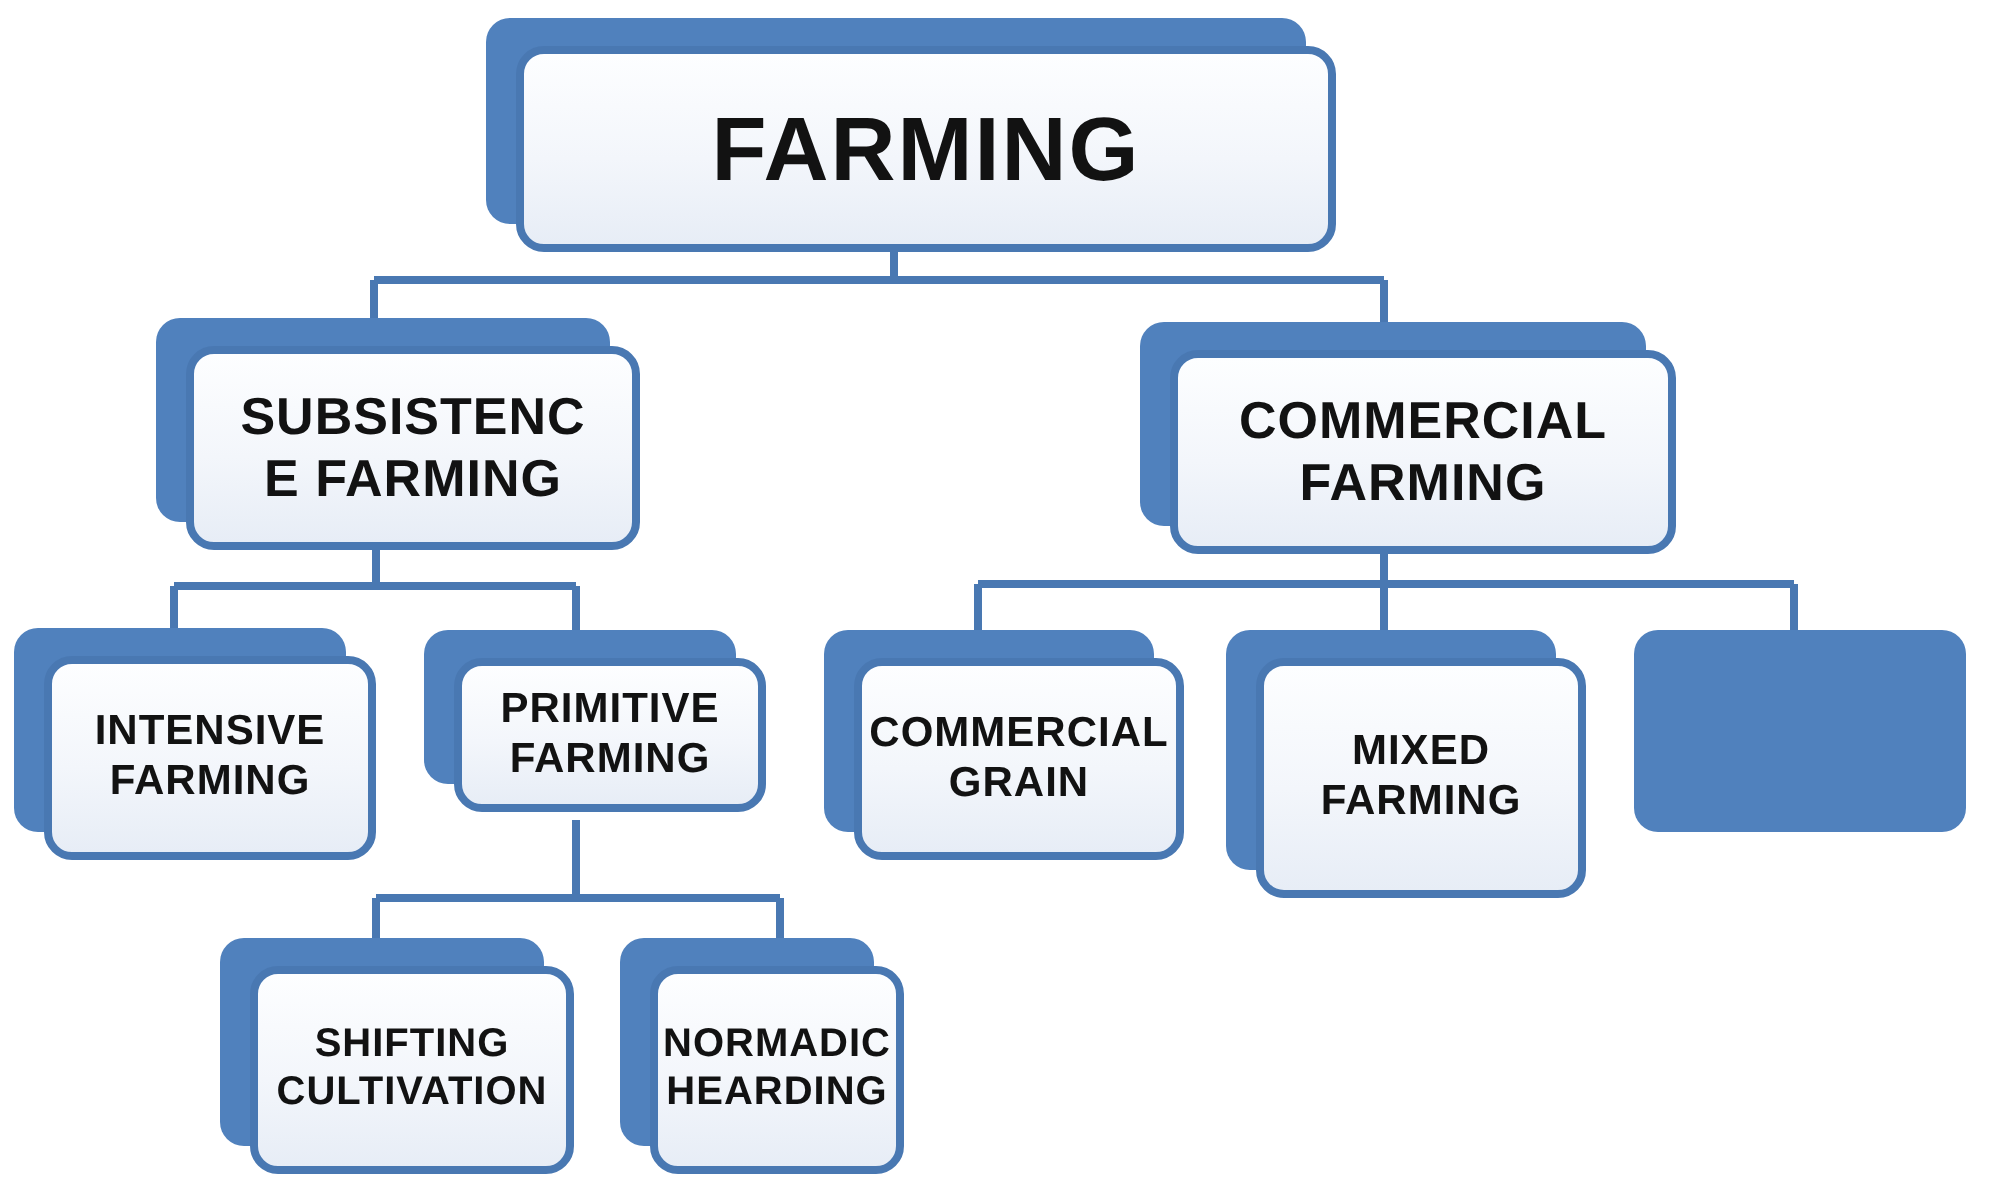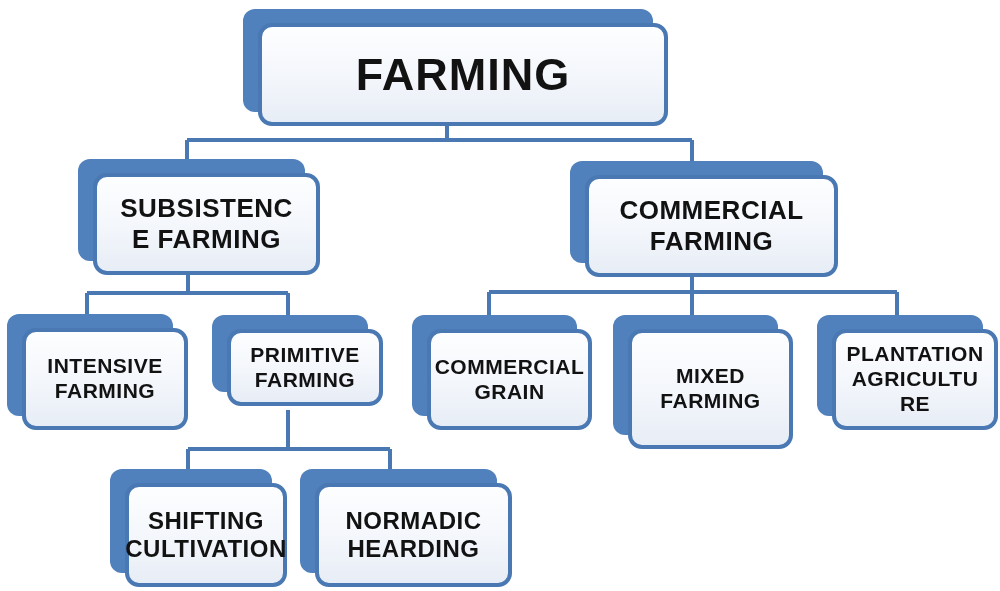--- a/index.html
+++ b/index.html
@@ -53,33 +53,33 @@
     color: #121212;
     text-align: center;
     white-space: pre-line;
     line-height: 1.18;
     letter-spacing: 0.5px;
   }
   
   .lvl1 .label { font-size: 45px; letter-spacing: 1px; }
   .lvl2 .label { font-size: 26px; }
   .lvl3 .label { font-size: 21px; }
-  .lvl4 .label { font-size: 24px; }
+  .lvl4 .label { font-size: 20px; }
 
   
   #node-farming      { left: 243px; top:   9px; width: 425px; height: 117px; }
   #node-subsistence  { left:  78px; top: 159px; width: 242px; height: 116px; }
   #node-commercial   { left: 570px; top: 161px; width: 268px; height: 116px; }
   #node-intensive    { left:   7px; top: 314px; width: 181px; height: 116px; }
   #node-primitive    { left: 212px; top: 315px; width: 171px; height: 91px; }
   #node-grain        { left: 412px; top: 315px; width: 180px; height: 115px; }
   #node-mixed        { left: 613px; top: 315px; width: 180px; height: 134px; }
   #node-plantation   { left: 817px; top: 315px; width: 181px; height: 115px; }
   #node-shifting     { left: 110px; top: 469px; width: 177px; height: 118px; }
-  #node-normadic     { left: 300px; top: 469px; width: 212px; height: 118px; }
+  #node-normadic     { left: 310px; top: 469px; width: 142px; height: 118px; }
 </style>
 </head>
 <body>
 
 <div class="stage">
 
   <svg class="connectors" width="1000" height="591" viewBox="0 0 1000 591" xmlns="http://www.w3.org/2000/svg">
     <g stroke="#4978b2" stroke-width="4" fill="none">
 
       <path d="M447 90 V140 M187 140 H692 M187 140 V168 M692 140 V168"></path>
@@ -142,25 +142,20 @@
   <div class="node lvl3" id="node-mixed">
     <div class="shadow"></div>
     <div class="card">
       <span class="label">MIXED
 FARMING</span>
     </div>
   </div>
 
   <div class="node lvl3" id="node-plantation">
     <div class="shadow"></div>
-    <div class="card">
-      <span class="label">PLANTATION
-AGRICULTU
-RE</span>
-    </div>
   </div>
 
   <div class="node lvl4" id="node-shifting">
     <div class="shadow"></div>
     <div class="card">
       <span class="label">SHIFTING
 CULTIVATION</span>
     </div>
   </div>
 

